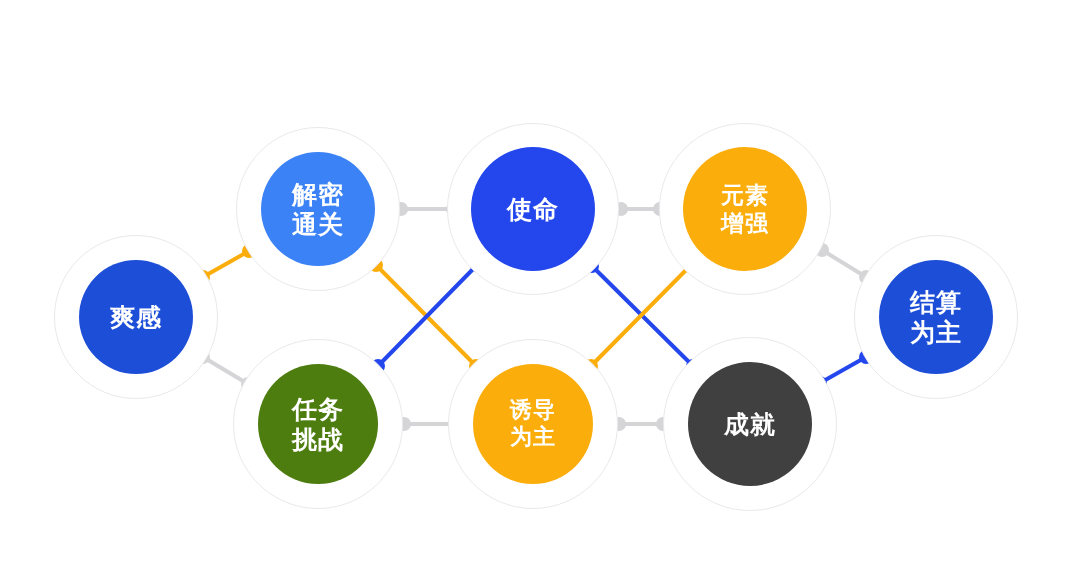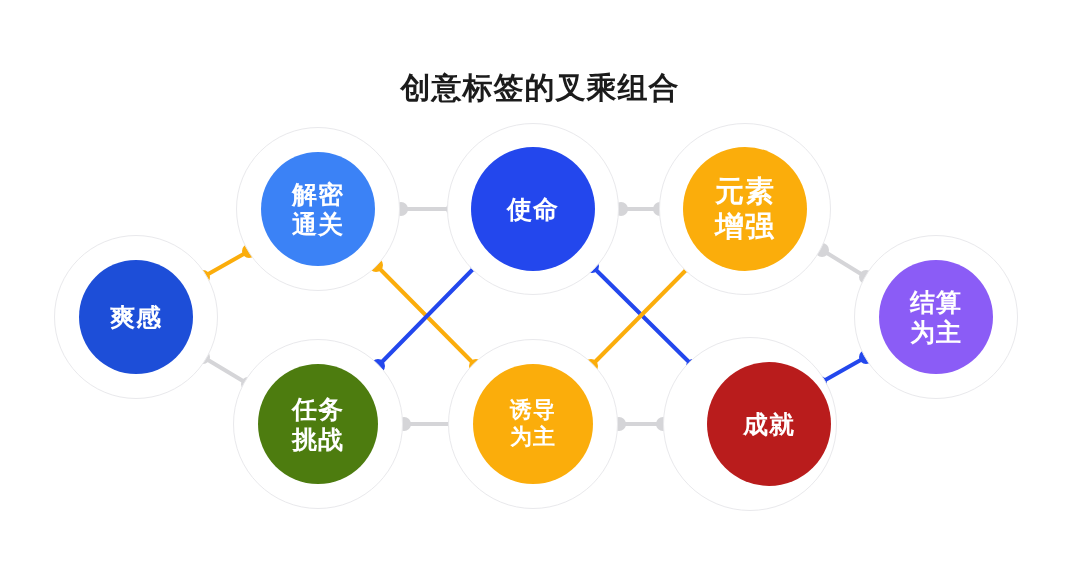--- a/index.html
+++ b/index.html
@@ -62,21 +62,20 @@
   .node-core .lbl {
     display: block;
     white-space: pre-line;
   }
 </style>
 </head>
 <body>
 
 <div id="stage">
 
-  <div id="title">创意标签的叉乘组合</div>
 
   <svg id="edges" viewBox="0 0 1080 579" xmlns="http://www.w3.org/2000/svg">
       <g>
         <line x1="203" y1="277" x2="249" y2="251" stroke="#fbad0b" stroke-width="4" stroke-linecap="round"></line>
         <circle cx="203" cy="277" r="7" fill="#fbad0b"></circle>
         <circle cx="249" cy="251" r="7" fill="#fbad0b"></circle>
       </g>
       <g>
         <line x1="203" y1="357" x2="248" y2="384" stroke="#d5d5d8" stroke-width="4" stroke-linecap="round"></line>
         <circle cx="203" cy="357" r="7" fill="#d5d5d8"></circle>
@@ -142,38 +141,38 @@
       <div class="node node-ring" style="left: 236px; top: 127px; width: 164px; height: 164px;"></div>
       <div class="node node-core orange" style="left: 261px; top: 152px; width: 114px; height: 114px; font-size: 25px; background: #3b82f6;">
         <span class="lbl">解密
 通关</span>
       </div>
       <div class="node node-ring" style="left: 447px; top: 123px; width: 172px; height: 172px;"></div>
       <div class="node node-core blue" style="left: 471px; top: 147px; width: 124px; height: 124px; font-size: 25px; background: rgb(35, 71, 237);">
         <span class="lbl">使命</span>
       </div>
       <div class="node node-ring" style="left: 659px; top: 123px; width: 172px; height: 172px;"></div>
-      <div class="node node-core orange" style="left: 683px; top: 147px; width: 124px; height: 124px; font-size: 29px; background: rgb(251, 173, 11);">
+      <div class="node node-core orange" style="left: 683px; top: 147px; width: 124px; height: 124px; font-size: 23px; background: rgb(251, 173, 11);">
         <span class="lbl">元素
 增强</span>
       </div>
       <div class="node node-ring" style="left: 854px; top: 235px; width: 164px; height: 164px;"></div>
-      <div class="node node-core blue" style="left: 879px; top: 260px; width: 114px; height: 114px; font-size: 25px; background: #8b5cf6;">
+      <div class="node node-core blue" style="left: 879px; top: 260px; width: 114px; height: 114px; font-size: 25px; background: #1d4ed8;">
         <span class="lbl">结算
 为主</span>
       </div>
       <div class="node node-ring" style="left: 233px; top: 339px; width: 170px; height: 170px;"></div>
       <div class="node node-core blue" style="left: 258px; top: 364px; width: 120px; height: 120px; font-size: 25px; background: #4d7c0f;">
         <span class="lbl">任务
 挑战</span>
       </div>
       <div class="node node-ring" style="left: 448px; top: 339px; width: 170px; height: 170px;"></div>
       <div class="node node-core orange" style="left: 473px; top: 364px; width: 120px; height: 120px; font-size: 22px; background: rgb(251, 173, 11);">
         <span class="lbl">诱导
 为主</span>
       </div>
       <div class="node node-ring" style="left: 663px; top: 337px; width: 174px; height: 174px;"></div>
-      <div class="node node-core blue" style="left: 707px; top: 362px; width: 124px; height: 124px; font-size: 25px; background: #b91c1c;">
+      <div class="node node-core blue" style="left: 688px; top: 362px; width: 124px; height: 124px; font-size: 25px; background: #404040;">
         <span class="lbl">成就</span>
       </div>
     </div>
 
 </div>
 
 </body></html>

